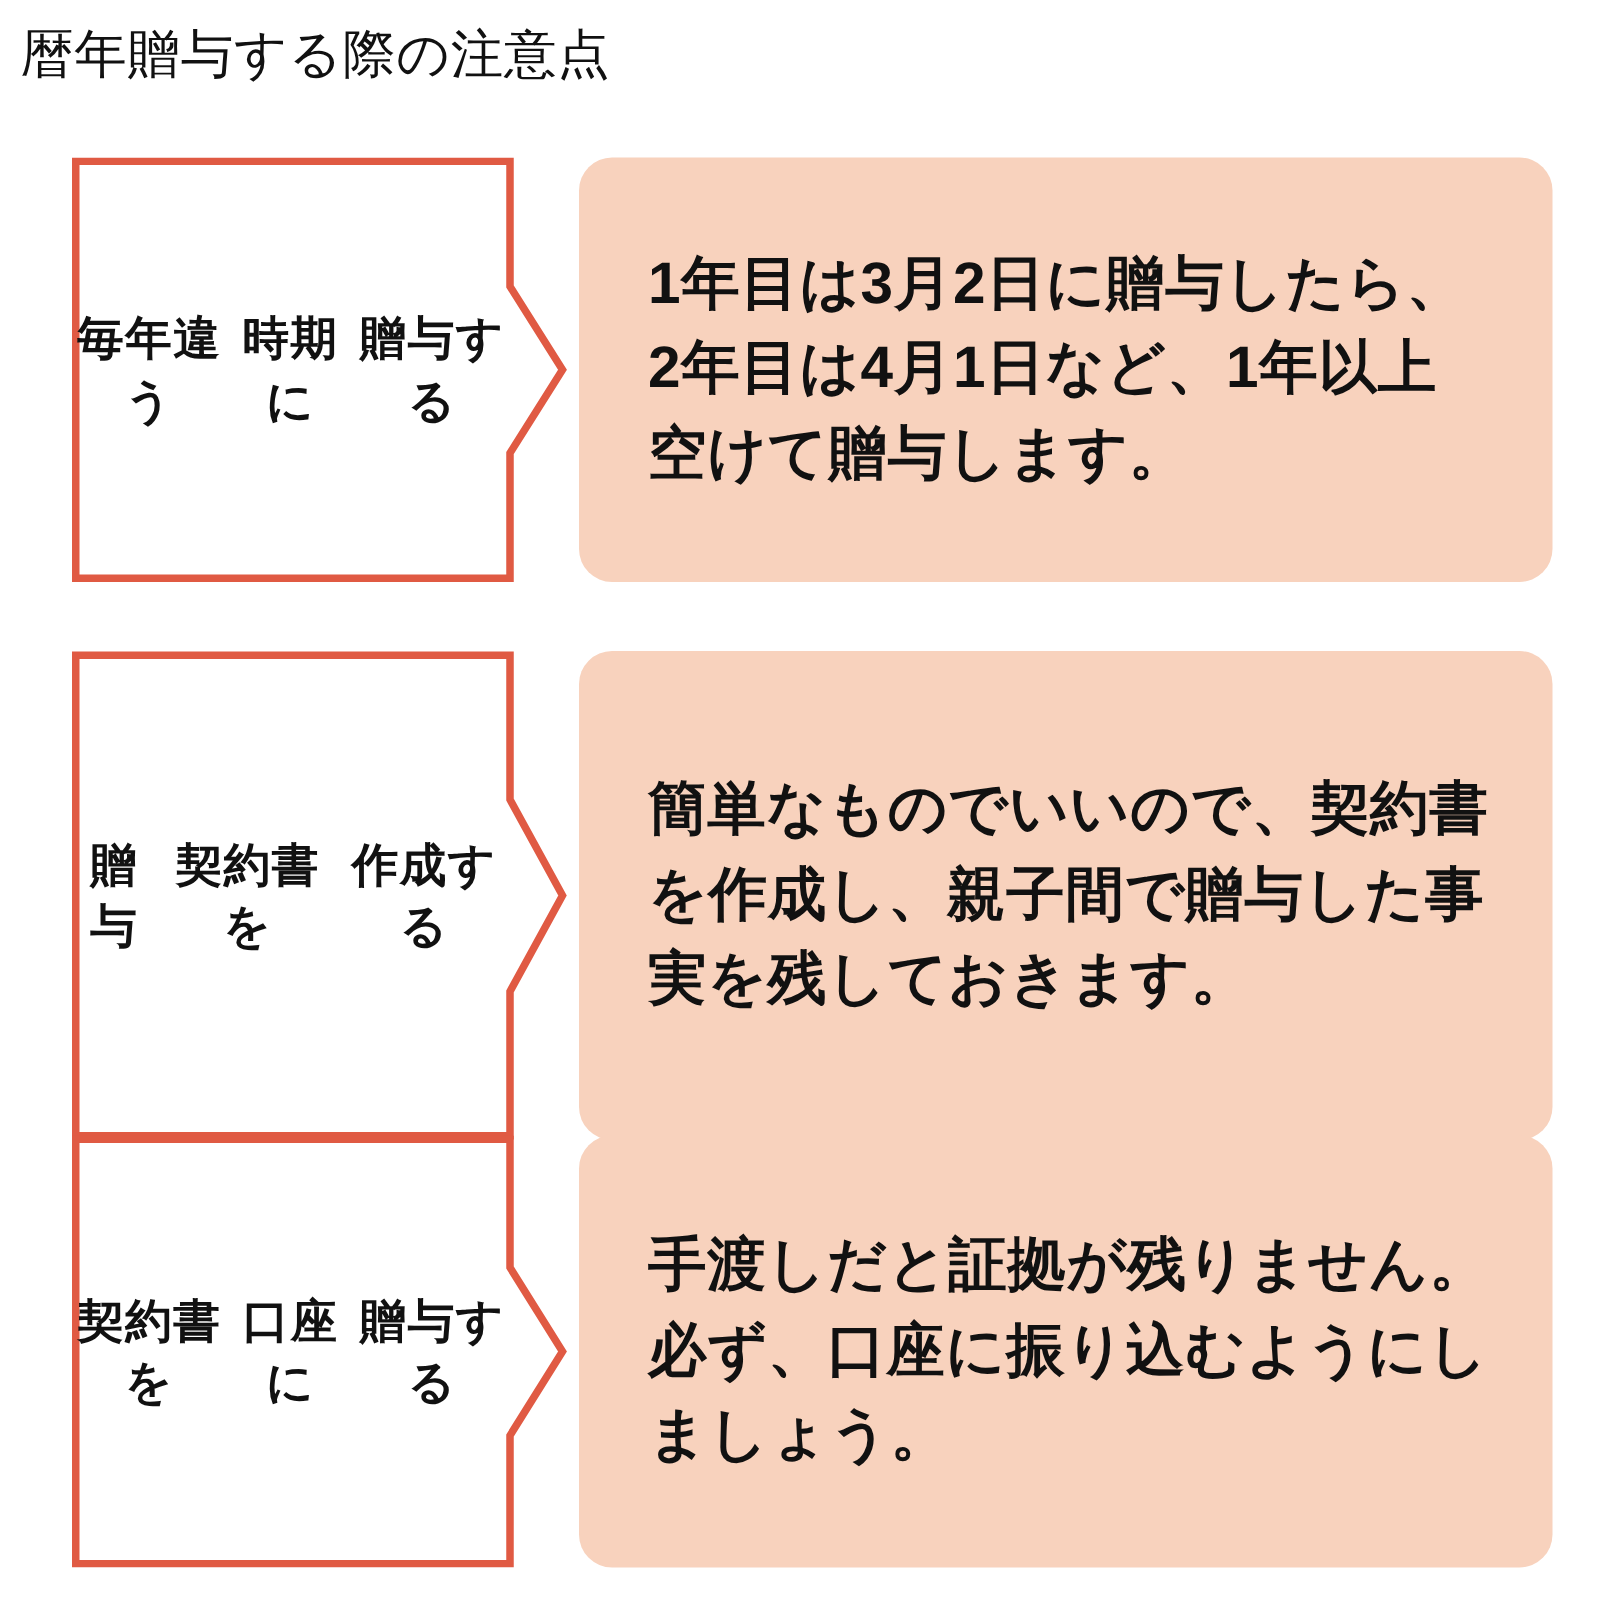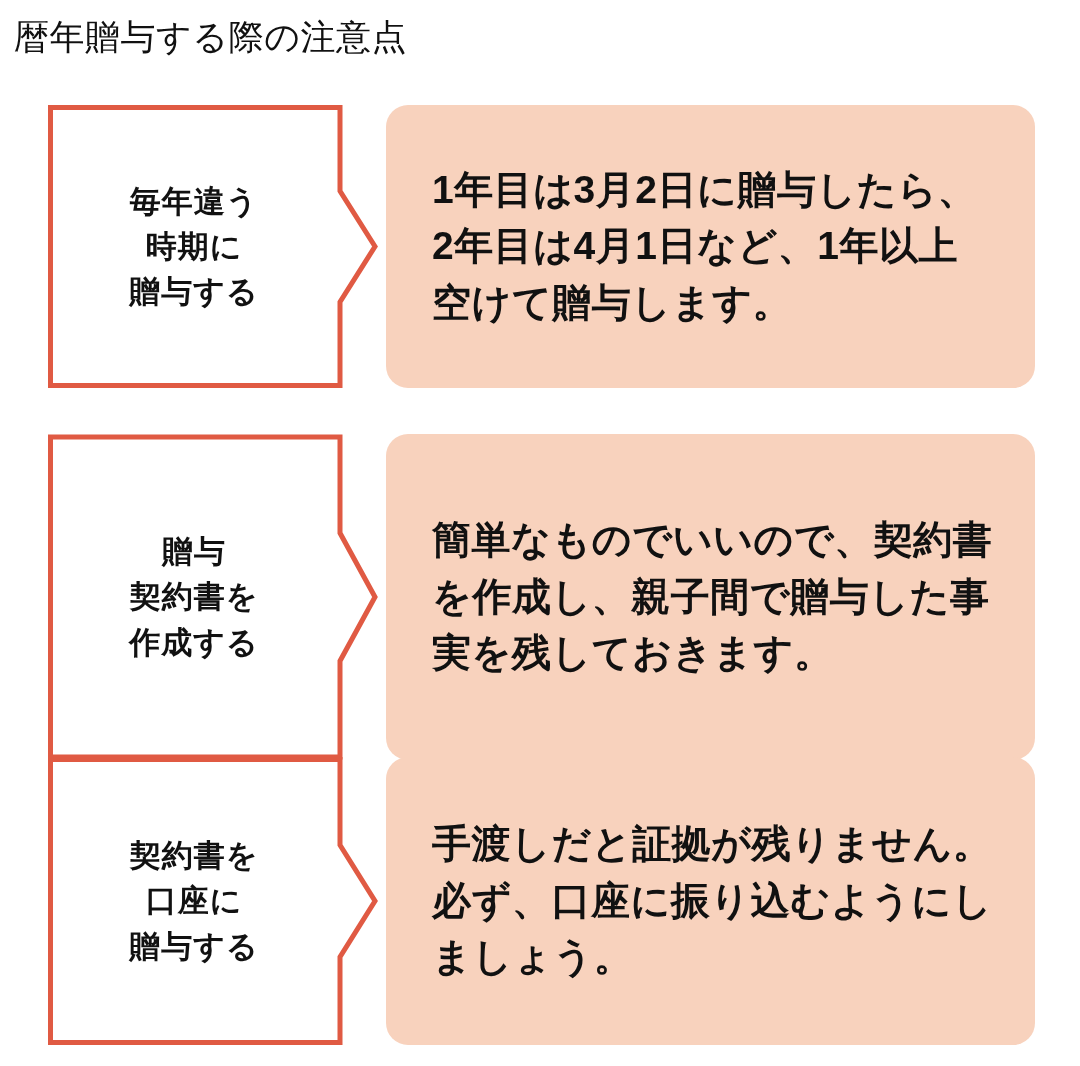--- a/index.html
+++ b/index.html
@@ -74,21 +74,21 @@
     height: 100%;
     display: block;
   }
   .label-text {
     position: absolute;
     left: 0;
     top: 0;
     width: 292px;   
     height: 100%;
     display: flex;
-    flex-direction: column;
+    flex-direction: row;
     align-items: center;
     justify-content: center;
     gap: 4px;
     color: #111111;
     font-size: 31px;
     font-weight: 700;
     line-height: 1.33;
     letter-spacing: 1px;
     text-align: center;
   }

